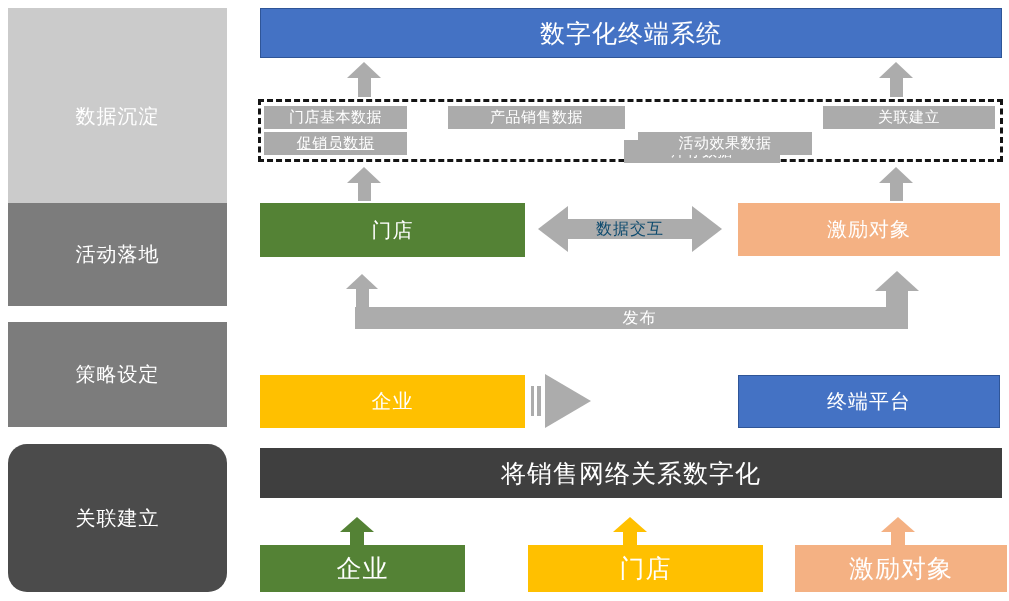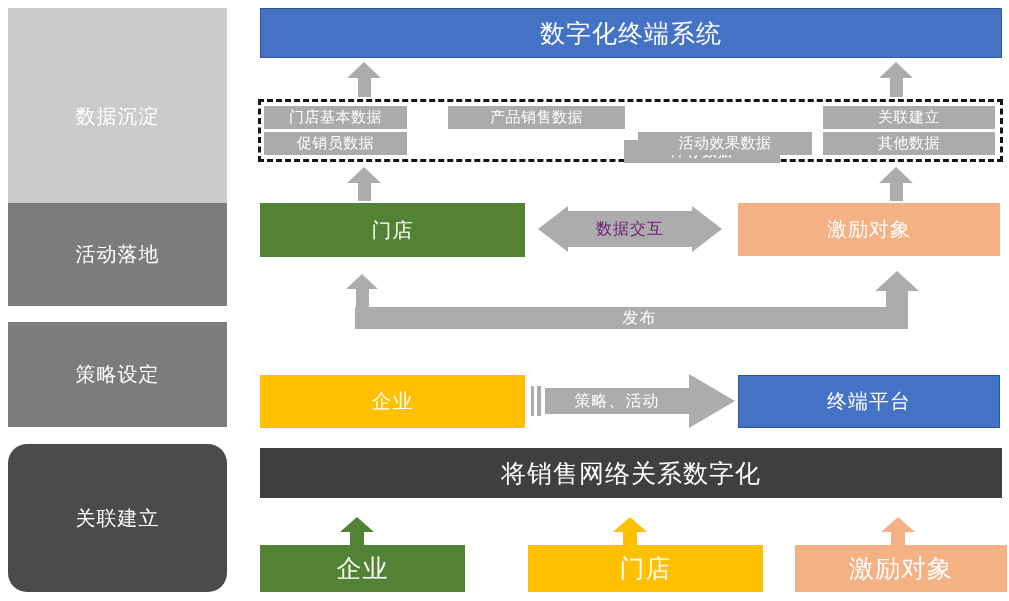--- a/index.html
+++ b/index.html
@@ -44,22 +44,22 @@
   .sz-pub .stem { width:22px; }
   .sz-bot .head { border-left-width:17px; border-right-width:17px; border-bottom-width:15px; }
   .sz-bot .stem { width:14px; }
 
   
   .dbl-arrow { position:absolute; display:flex; align-items:center; --c:var(--gray_arrow); }
   .dbl-arrow .tri-l { width:0; height:0; border-top:23px solid transparent;
                       border-bottom:23px solid transparent; border-right:30px solid var(--c); }
   .dbl-arrow .tri-r { width:0; height:0; border-top:23px solid transparent;
                       border-bottom:23px solid transparent; border-left:30px solid var(--c); }
-  .dbl-arrow .bar { height:36px; flex:1; background:var(--c); display:flex;
-                    align-items:center; justify-content:center; color:#701a75; letter-spacing:1px; }
+  .dbl-arrow .bar { height:20px; flex:1; background:var(--c); display:flex;
+                    align-items:center; justify-content:center; color:#0c4a6e; letter-spacing:1px; }
 
   
   .striped-arrow { position:absolute; display:flex; align-items:center; --c:var(--gray_arrow); }
   .striped-arrow .s1 { width:3px; height:30px; background:var(--c); margin-right:3px; }
   .striped-arrow .s2 { width:4px; height:30px; background:var(--c); margin-right:4px; }
   .striped-arrow .body { height:26px; flex:1; background:var(--c); display:flex;
                          align-items:center; justify-content:center; color:#fff; letter-spacing:1px; }
   .striped-arrow .headr { width:0; height:0; border-left:46px solid var(--c);
                           border-top:27px solid transparent; border-bottom:27px solid transparent; }
 
@@ -87,23 +87,22 @@
       <div class="stem"></div>
     </div>
 
   <div class="dashed-box" style="left:258px;top:99px;width:745px;height:63px;"></div>
 
   <div class="box c-gbox f15" style="left:264px;top:106px;width:143px;height:23px;">门店基本数据</div>
   <div class="box c-gbox f15" style="left:448px;top:106px;width:177px;height:23px;">产品销售数据</div>
   <div class="box c-gbox f15" style="left:624px;top:106px;width:156px;height:23px;margin-top:34px;">库存数据</div>
   <div class="box c-gbox f15" style="left:823px;top:106px;width:172px;height:23px;">关联建立</div>
 
-  <div class="box c-gbox f15" style="left:264px;top:132px;width:143px;height:23px;">促销员数据</div>
+  <div class="box c-gbox f15" style="left:264px;top:132px;width:143px;height:23px;text-decoration:underline;">促销员数据</div>
   <div class="box c-gbox f15" style="left:638px;top:132px;width:174px;height:23px;">活动效果数据</div>
-  <div class="box c-gbox f15" style="left:823px;top:132px;width:172px;height:23px;">其他数据</div>
 
   <div class="up-arrow ar-gray sz-std" style="left:347px;top:167px;width:34px;height:34px;">
       <div class="head"></div>
       <div class="stem"></div>
     </div>
   <div class="up-arrow ar-gray sz-std" style="left:879px;top:167px;width:34px;height:34px;">
       <div class="head"></div>
       <div class="stem"></div>
     </div>
 
@@ -122,21 +121,20 @@
   <div class="up-arrow ar-gray sz-pub" style="left:875px;top:271px;width:44px;height:37px;">
       <div class="head"></div>
       <div class="stem"></div>
     </div>
   <div class="hbar f16" style="left:355px;top:307px;width:553px;height:22px;padding-left:16px;">发布</div>
 
   <div class="box c-yellow f20" style="left:260px;top:375px;width:265px;height:53px;">企业</div>
   <div class="striped-arrow f16" style="left:531px;top:374px;width:204px;height:54px;">
     <div class="s1"></div>
     <div class="s2"></div>
-    <div class="body">策略、活动</div>
     <div class="headr"></div>
   </div>
   <div class="box c-blue f20" style="left:738px;top:375px;width:262px;height:53px;">终端平台</div>
 
   <div class="box c-banner f19" style="left:260px;top:448px;width:742px;height:50px;">将销售网络关系数字化</div>
 
   <div class="up-arrow ar-green sz-bot" style="left:340px;top:517px;width:34px;height:28px;">
       <div class="head"></div>
       <div class="stem"></div>
     </div>

